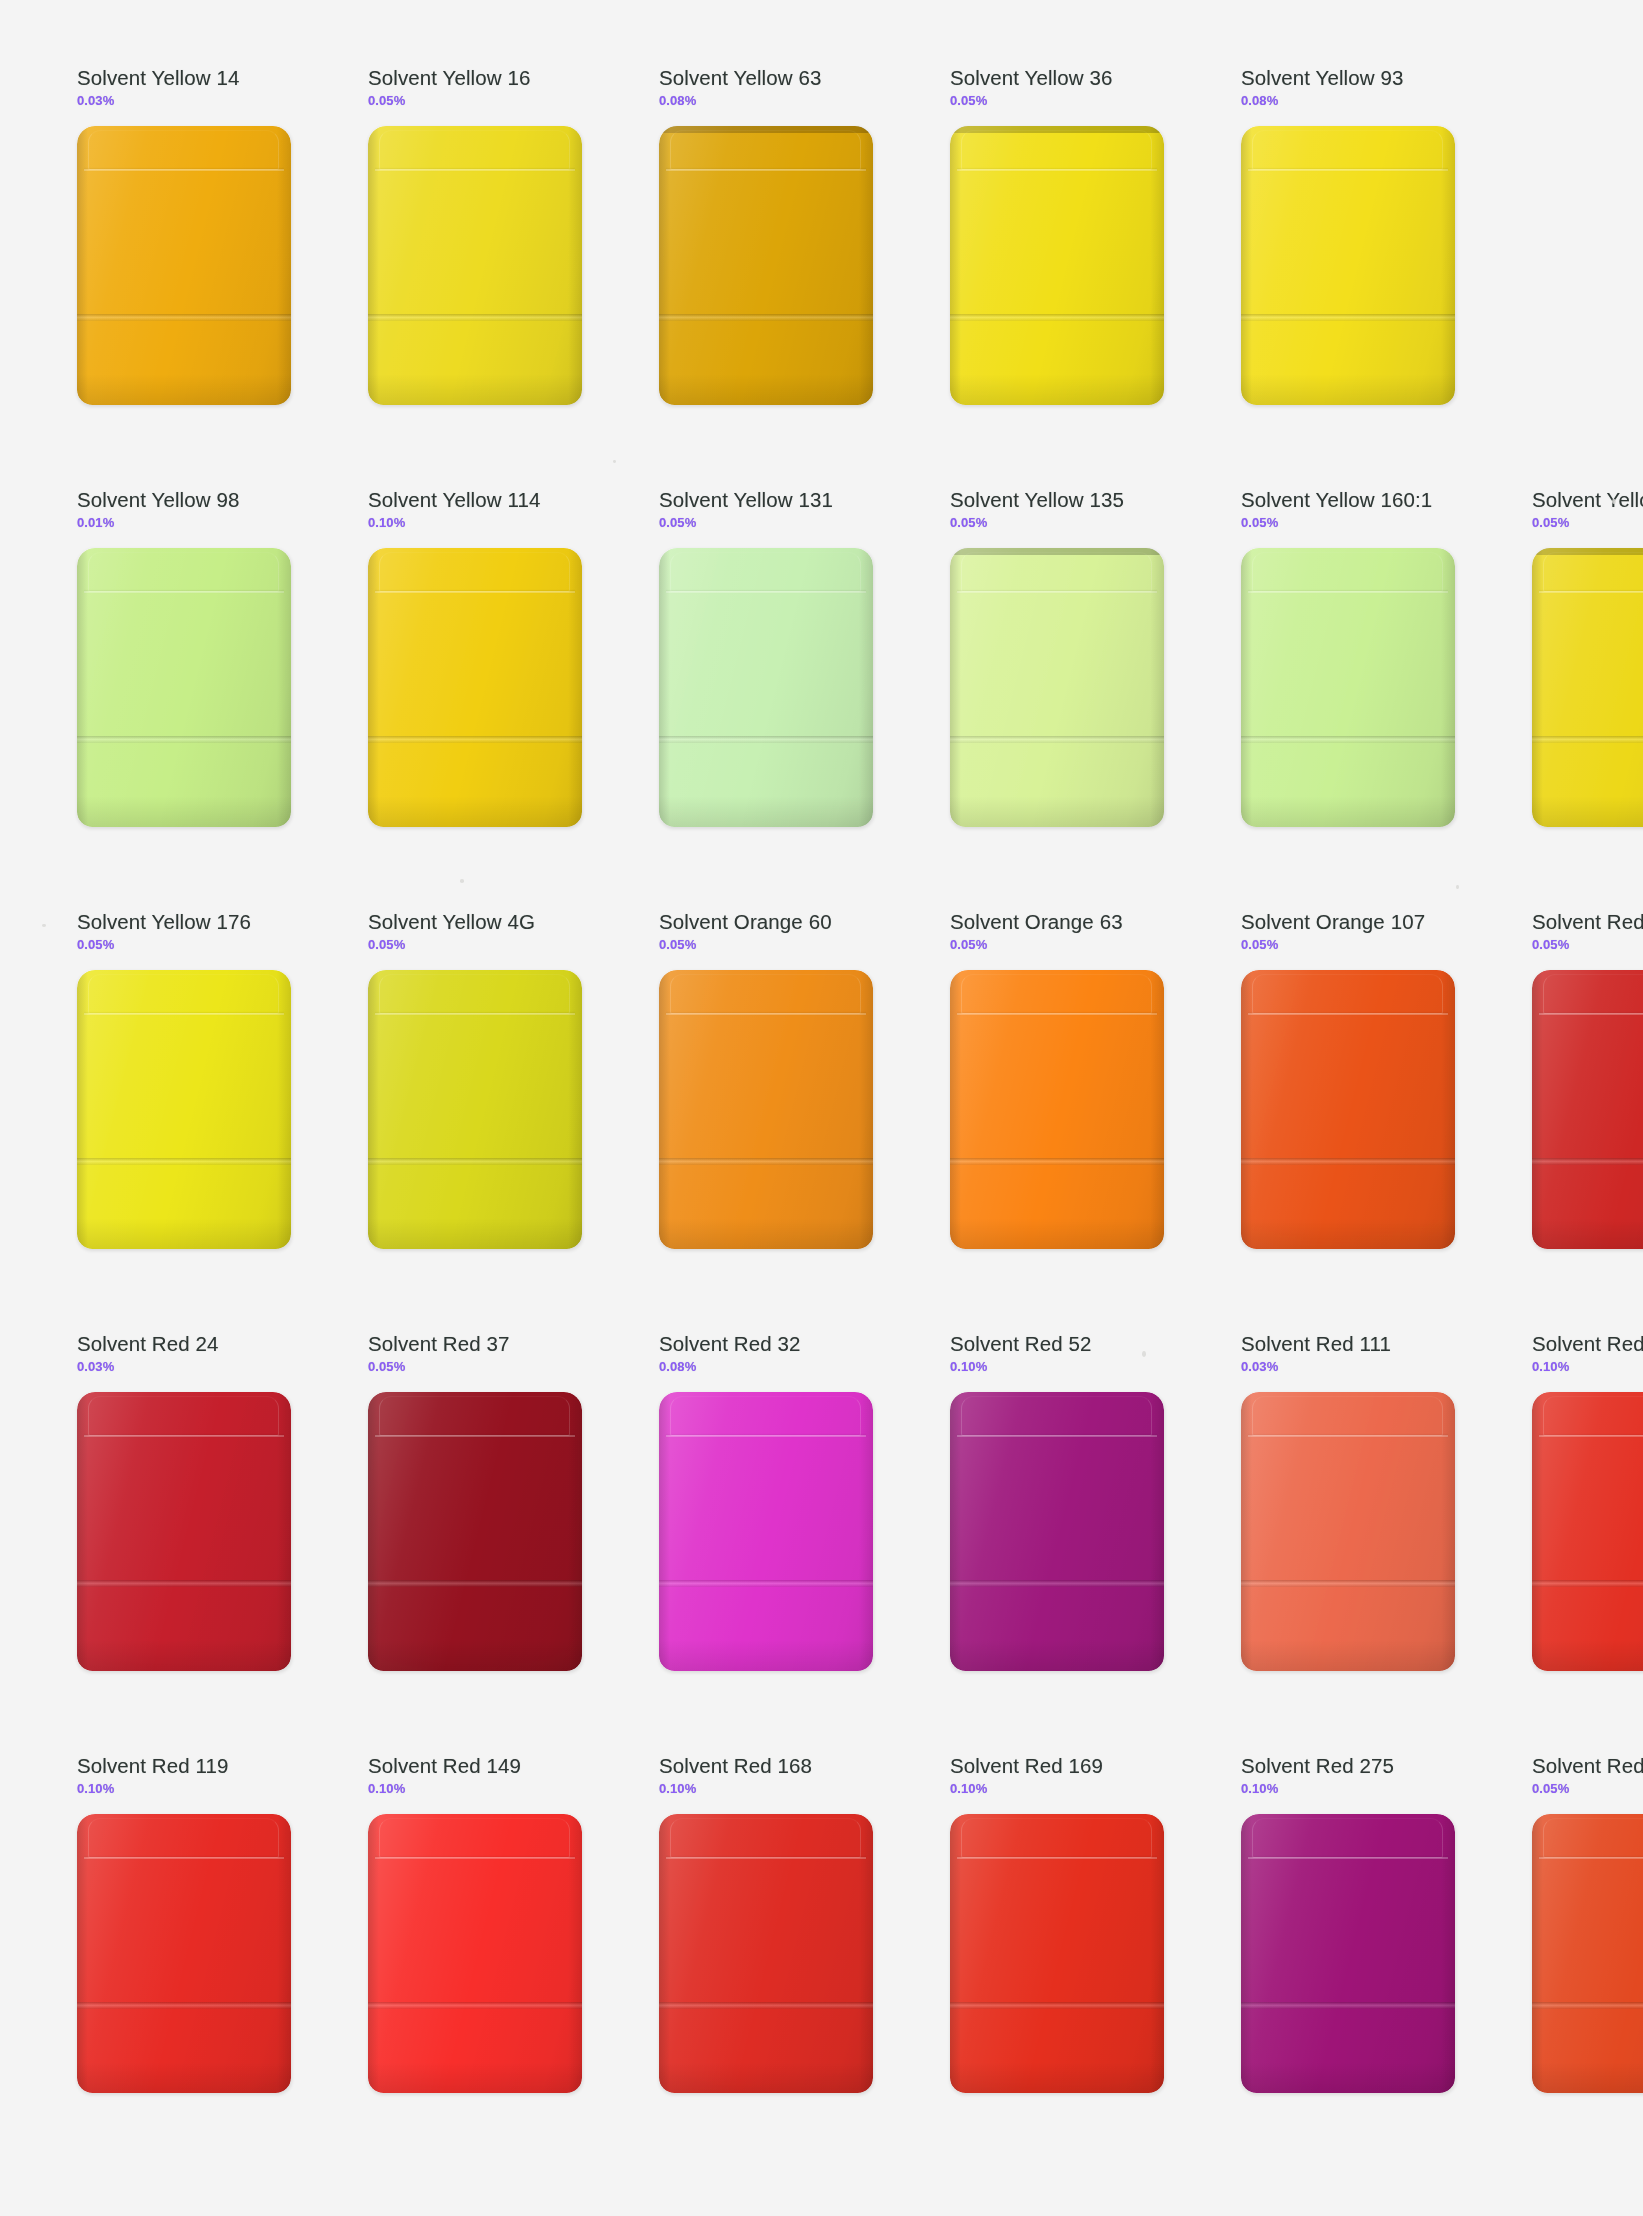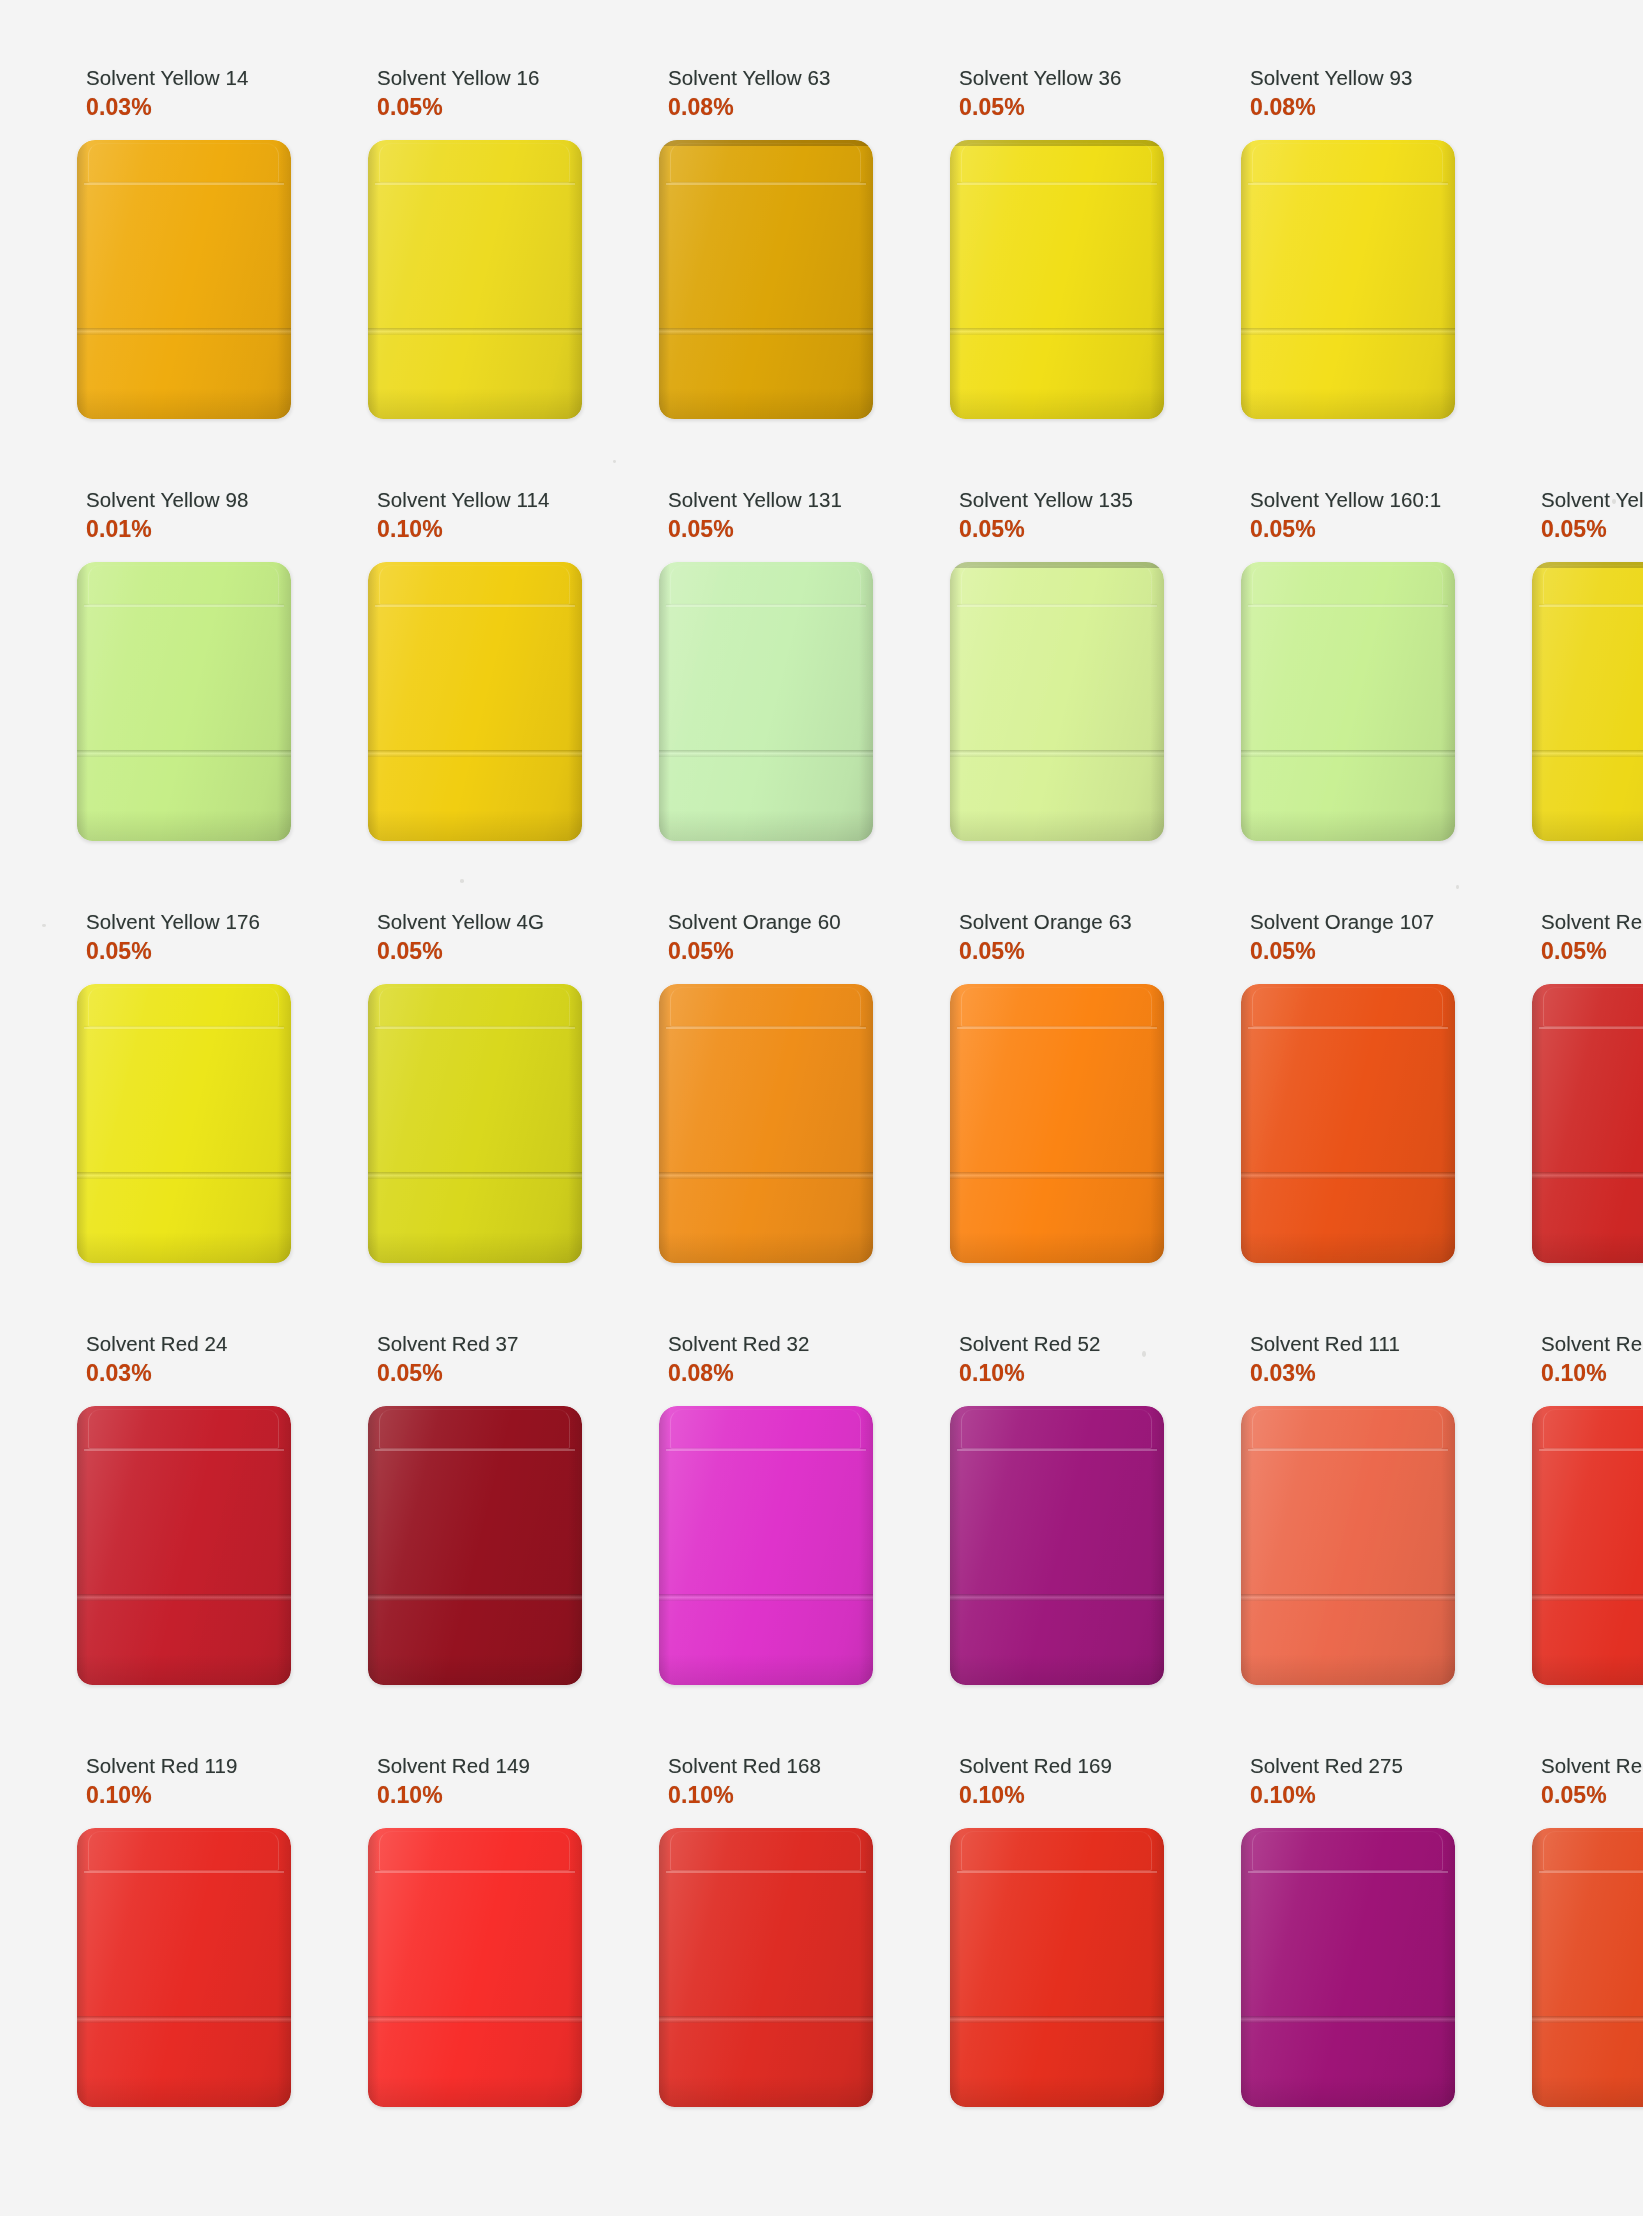--- a/index.html
+++ b/index.html
@@ -31,35 +31,34 @@
     position: relative;
     padding-left: 77px;
     height: 422px;
   }
 
   .label {
     line-height: 1.32;
     color: #303634;
     letter-spacing: 0.1px;
     padding-bottom: 9.8px;
-    margin-left: 9px;
   }
   .dye-name {
     display: block;
     font-size: 20.5px;
     font-weight: 400;
     color: #2f3735;
     text-shadow: 0 0 0.8px rgba(120,135,130,0.55);
     white-space: nowrap;
   }
   .dye-conc {
     display: block;
-    font-size: 23px;
+    font-size: 13px;
     font-weight: 700;
-    color: #c2410c;
+    color: #8b5cf6;
     text-shadow: 0 0 0.8px rgba(120,135,130,0.5);
     margin-top: 1.4px;
   }
 
   
   .swatch {
     position: relative;
     width: 214px;
     height: 279px;
     margin-top: 7px;

